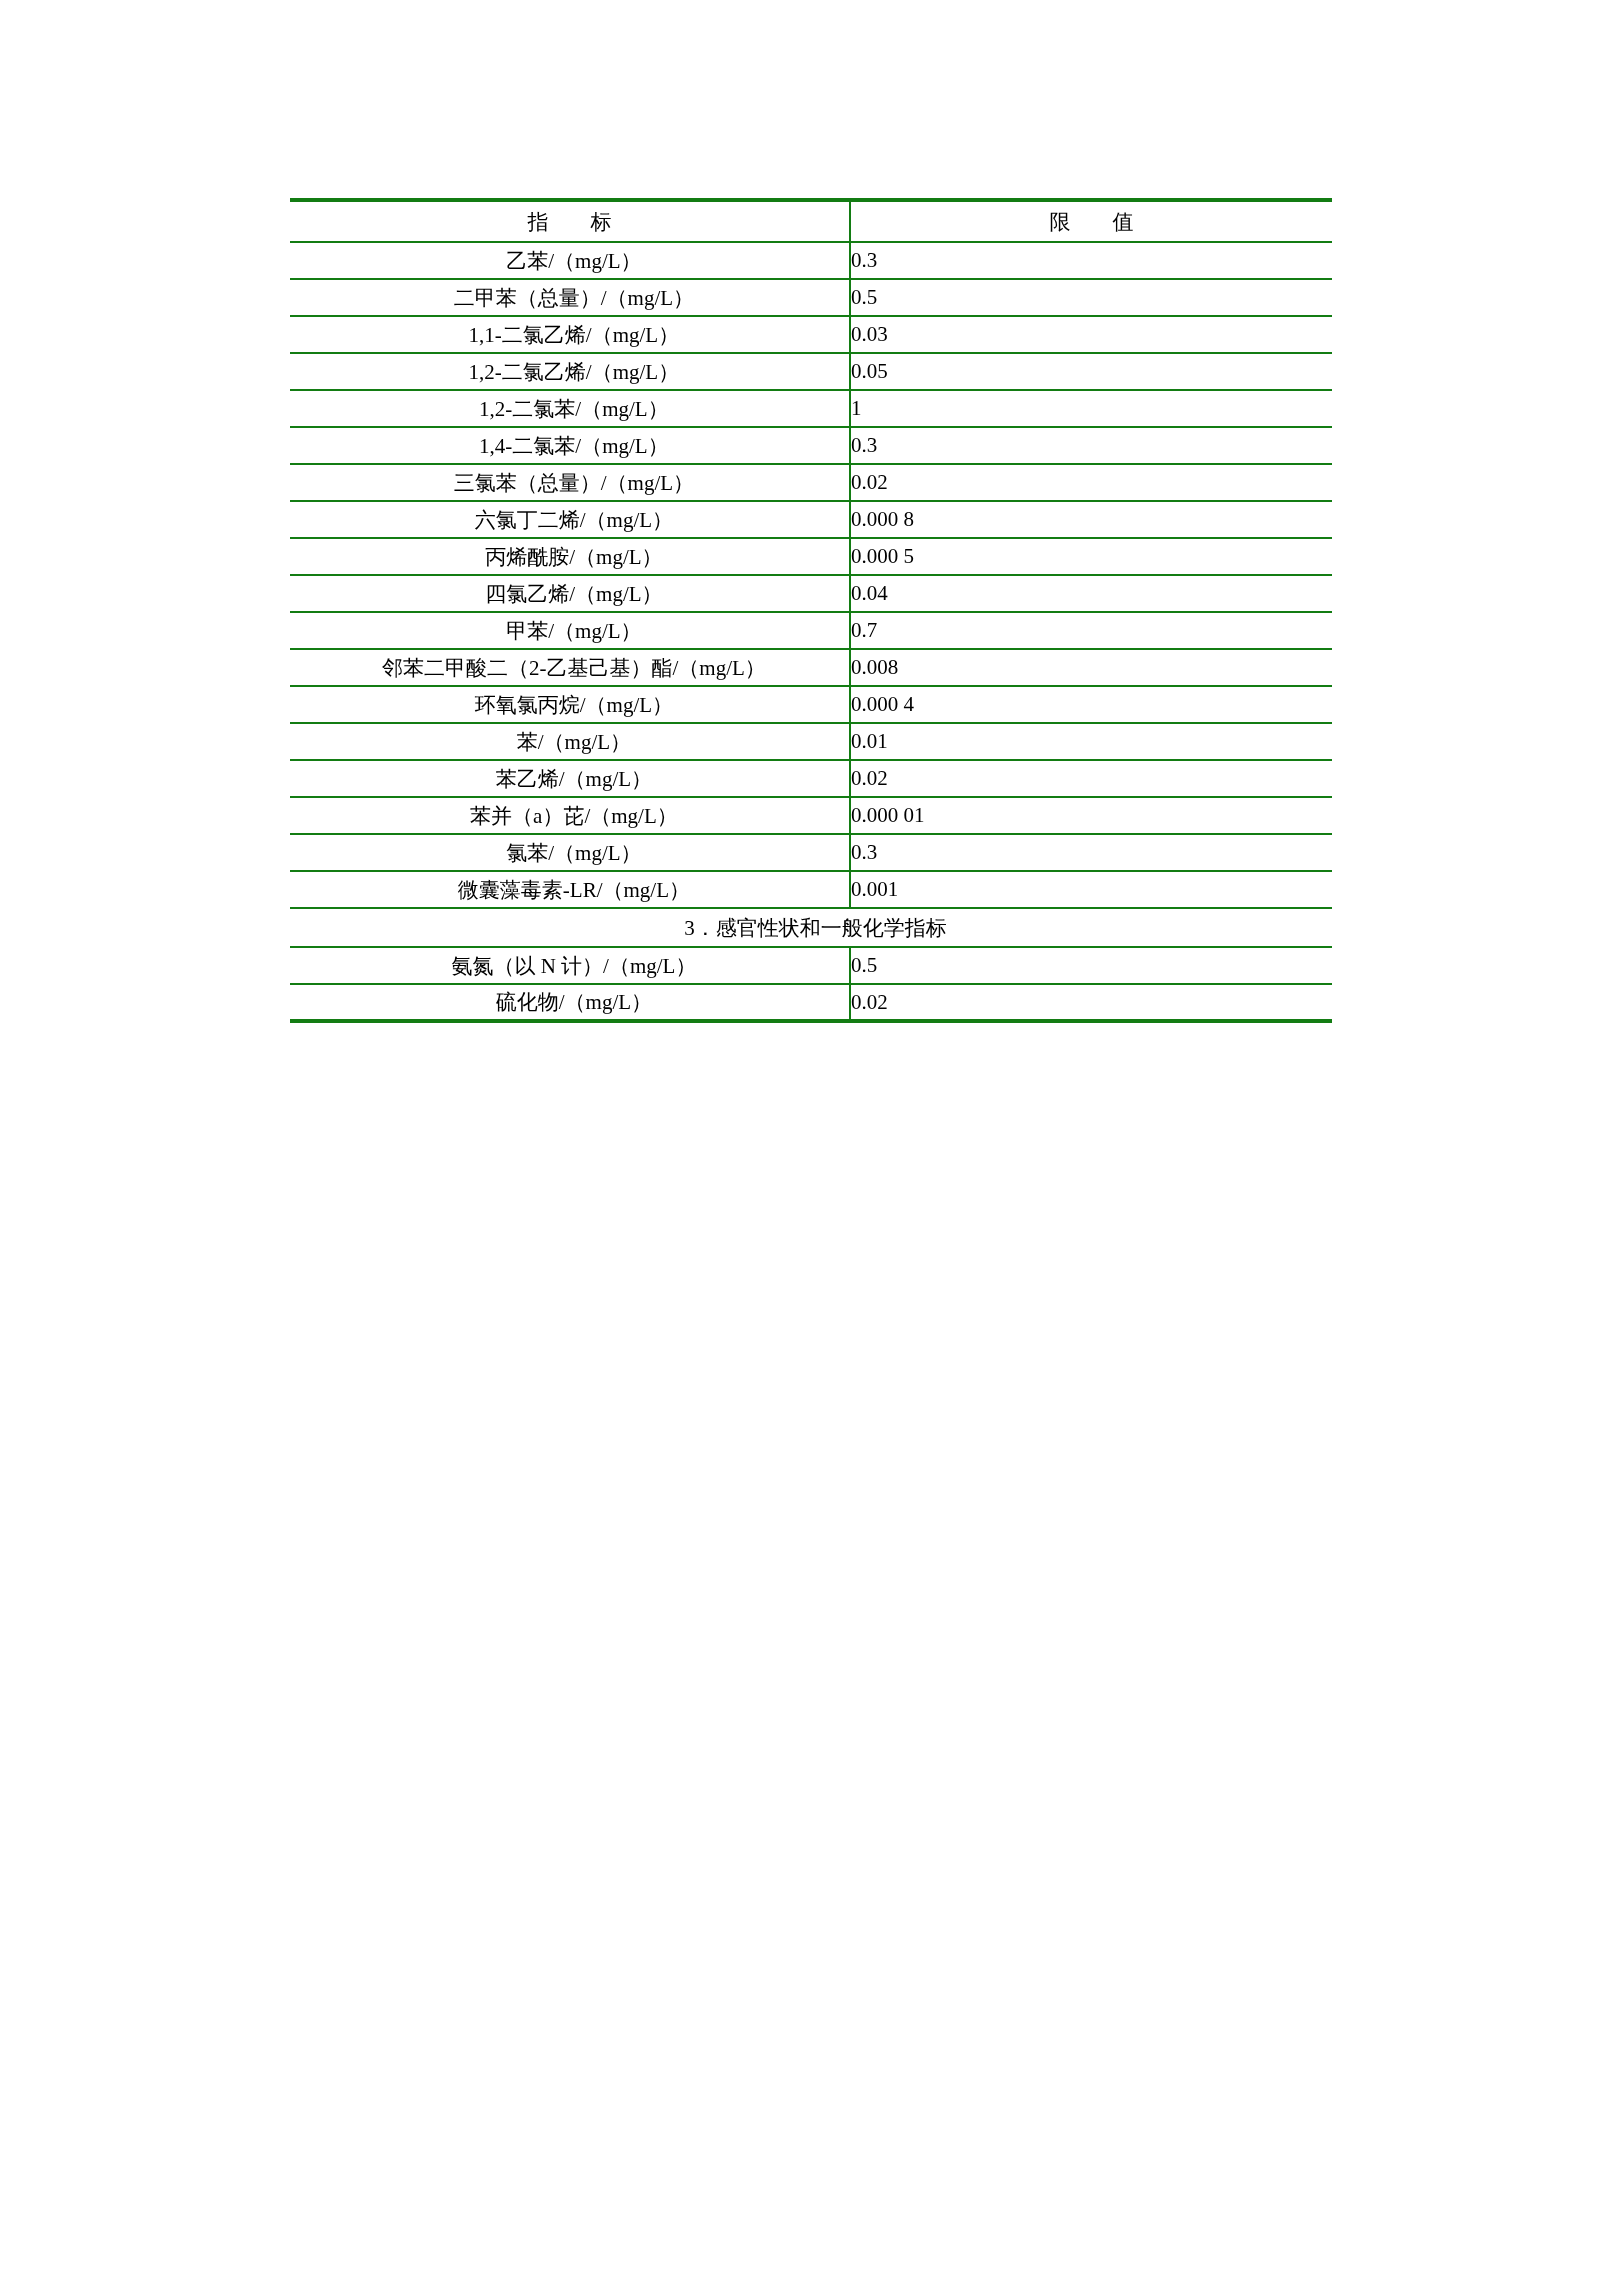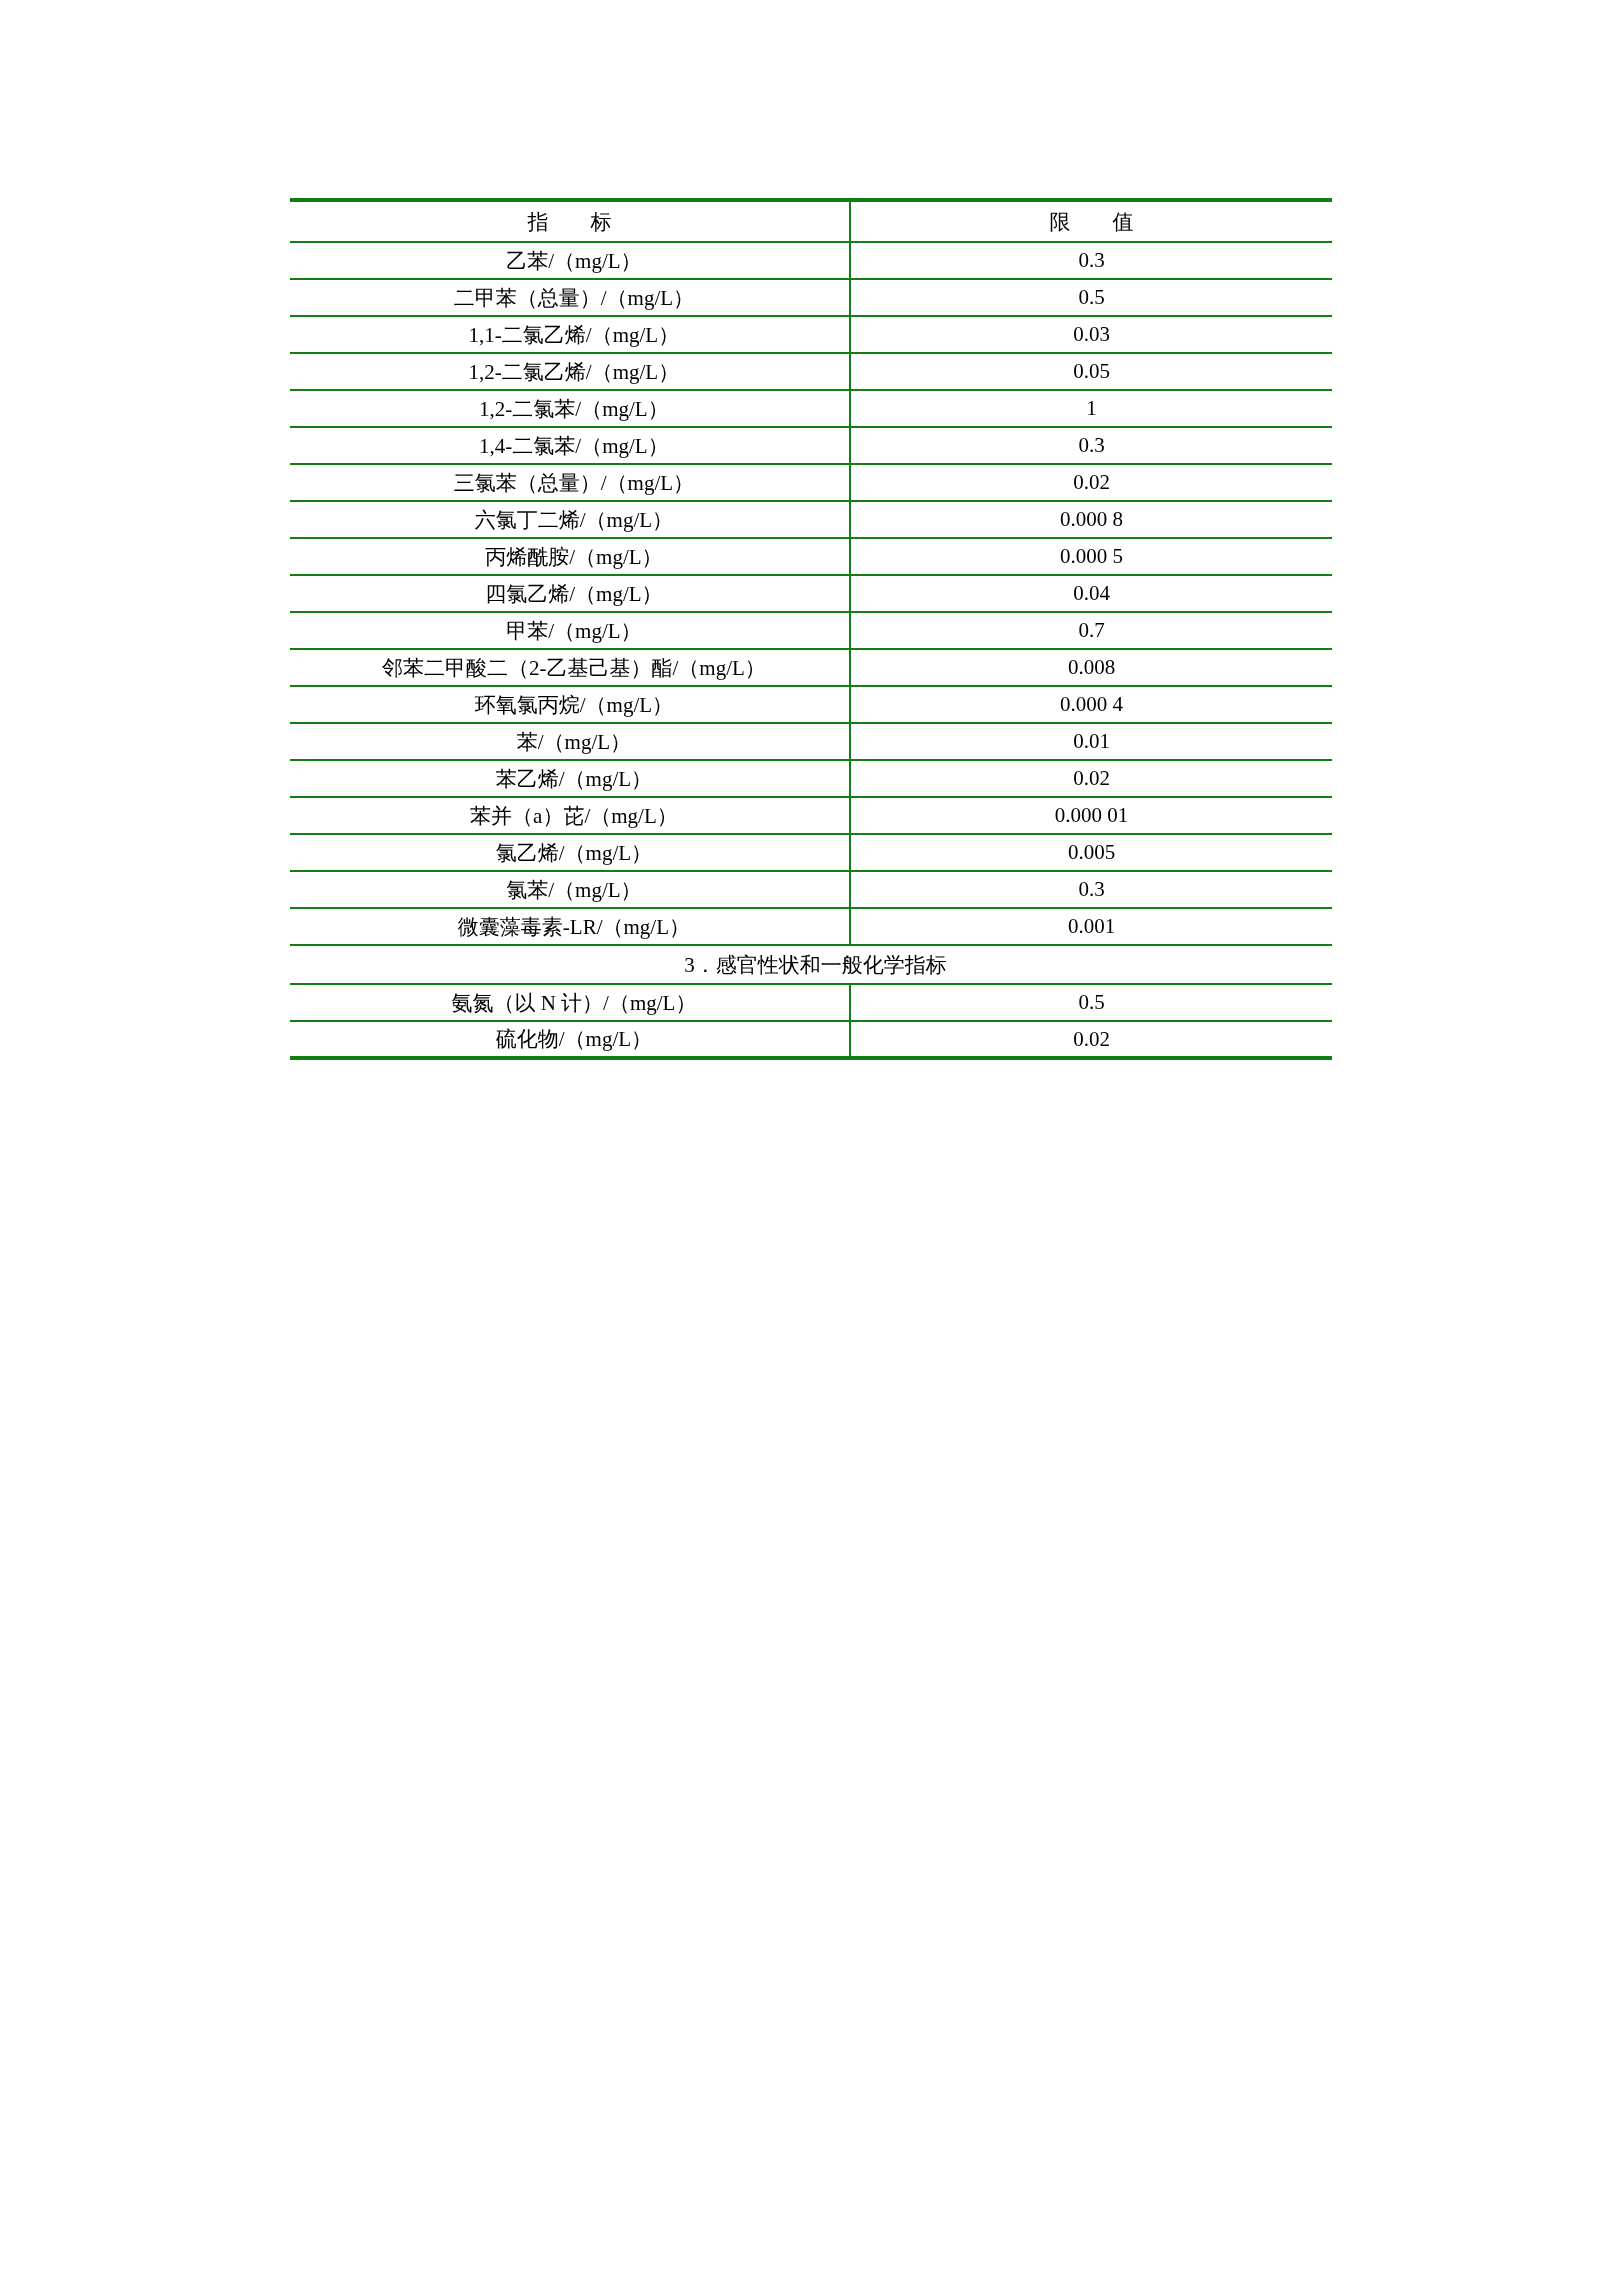--- a/index.html
+++ b/index.html
@@ -41,21 +41,21 @@
     border-bottom: 2.9px solid #137c13;
     text-align: center;
   }
   .data-row { height: 37px; }
   .data-row .ind {
     text-align: center;
     padding-left: 8.8px;
     border-right: 2.9px solid #137c13;
   }
   .header-row .ind-h { border-right: 2.9px solid #137c13; }
-  .data-row .val { text-align: center; margin-top: 33px; }
+  .data-row .val { text-align: left; margin-top: 33px; }
   .section-row td {
     height: 37px;
     text-align: center;
     padding-left: 8.8px;
   }
 </style>
 </head>
 <body>
 
 <table class="limits-table">
@@ -128,24 +128,20 @@
     </tr>
     <tr class="data-row">
       <td class="ind">苯乙烯/（mg/L）</td>
       <td class="val">0.02</td>
     </tr>
     <tr class="data-row">
       <td class="ind">苯并（a）芘/（mg/L）</td>
       <td class="val">0.000 01</td>
     </tr>
     <tr class="data-row">
-      <td class="ind">氯乙烯/（mg/L）</td>
-      <td class="val">0.005</td>
-    </tr>
-    <tr class="data-row">
       <td class="ind">氯苯/（mg/L）</td>
       <td class="val">0.3</td>
     </tr>
     <tr class="data-row">
       <td class="ind">微囊藻毒素-LR/（mg/L）</td>
       <td class="val">0.001</td>
     </tr>
     <tr class="section-row">
       <td colspan="2">3．感官性状和一般化学指标</td>
     </tr>

